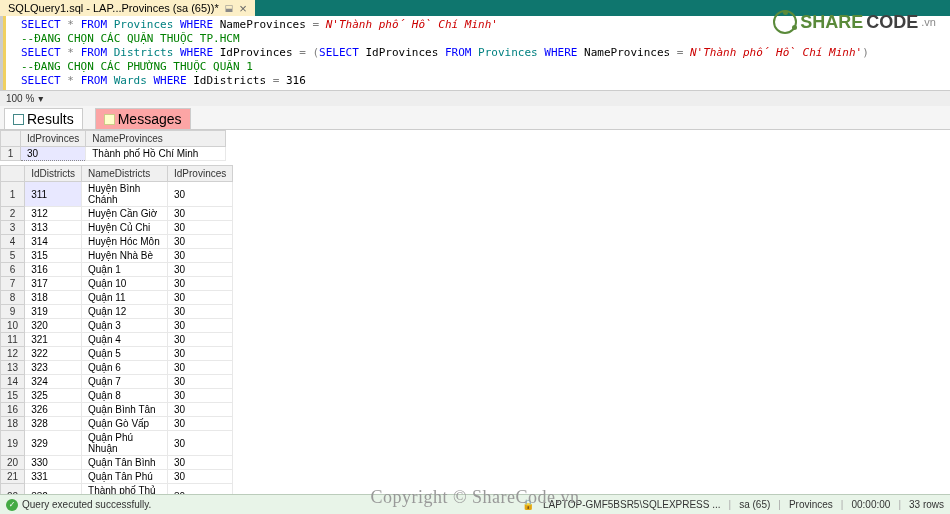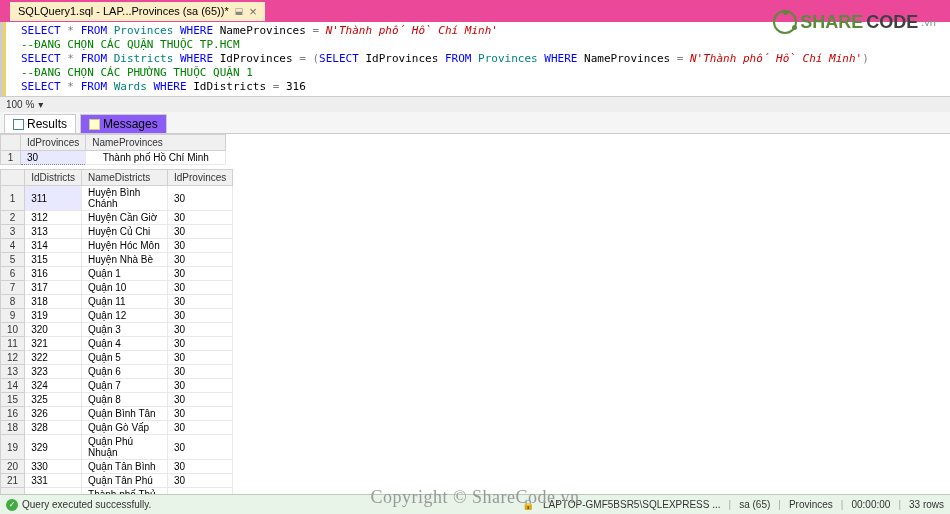--- a/index.html
+++ b/index.html
@@ -1,54 +1,54 @@
 <!DOCTYPE html>
 <html><head>
 <meta charset="utf-8">
 <style>
   * { margin: 0; padding: 0; box-sizing: border-box; }
   body { font-family: 'Segoe UI', Tahoma, sans-serif; font-size: 11px; background: #fff; color: #000; width: 950px; height: 514px; overflow: hidden; position: relative; }
   
-  .tab-bar { background: #ec4899; height: 22px; display: flex; align-items: center; padding-left: 10px; }
+  .tab-bar { background: #0f766e; height: 16px; display: flex; align-items: center; padding-left: 0; }
   .tab { background: #fcefc7; color: #000; padding: 3px 8px; font-size: 11px; display: flex; align-items: center; gap: 6px; }
   .tab-pin { color: #888; font-size: 9px; }
   .tab-close { color: #666; font-size: 13px; line-height: 1; }
   
   .sql-editor { background: #fff; padding: 2px 4px; font-family: Consolas, monospace; font-size: 11px; line-height: 14px; border-left: 3px solid #ccc; position: relative; }
   .sql-line { white-space: pre; }
   .sql-line::before { content: ''; display: inline-block; width: 14px; }
   .yellow-bar { position: absolute; left: 0; top: 0; width: 3px; height: 100%; background: #f0d060; }
   .kw-blue { color: #0000ff; }
   .kw-grey { color: #808080; }
   .kw-teal { color: #008080; }
   .kw-green { color: #008000; }
   .kw-str { color: #cc0000; font-style: italic; }
   
   .zoom-bar { background: #eee; border-top: 1px solid #ccc; padding: 2px 6px; font-size: 10px; color: #333; display: flex; align-items: center; gap: 4px; }
   .zoom-dd { font-size: 10px; }
   
-  .tabs-row { background: #f5f5f5; border-bottom: 1px solid #ccc; display: flex; gap: 4px; padding: 2px 4px 0; font-size: 12px; align-items: center; }
+  .tabs-row { background: #f5f5f5; border-bottom: 1px solid #ccc; display: flex; gap: 12px; padding: 2px 4px 0; font-size: 14px; align-items: center; }
   .result-tab { padding: 2px 8px; border: 1px solid #ccc; border-bottom: none; background: #fff; display: flex; align-items: center; gap: 3px; }
-  .result-tab.inactive { background: #8b5cf6; }
+  .result-tab.inactive { background: #fca5a5; }
   .tab-icon { width: 11px; height: 11px; display: inline-block; }
   .grid-icon { background: linear-gradient(#6aa #6aa); border: 1px solid #488; }
   .msg-icon { background: #ffc; border: 1px solid #cc8; }
   
   .results-area { overflow-y: auto; height: 390px; background: #fff; }
   .grid-block { margin-bottom: 4px; }
   
   table.grid { border-collapse: collapse; font-size: 10px; background: #fff; }
   table.grid th { background: #f0f0f0; border: 1px solid #d0d0d0; padding: 2px 6px; text-align: left; font-weight: normal; color: #333; }
   table.grid td { border: 1px solid #e8e8e8; padding: 1px 6px; height: 14px; }
   table.grid .rownum { background: #f0f0f0; border: 1px solid #d0d0d0; text-align: center; width: 20px; color: #333; }
   table.grid .sel { background: #e8e8ff; border: 1px dotted #888; }
   .col-id { width: 42px; }
   .col-name { width: 86px; }
   .col-fk { width: 38px; }
-  .col-name-wide { width: 140px; text-align: center; }
+  .col-name-wide { width: 140px; }
   
   .status-bar { position: absolute; bottom: 0; left: 0; right: 0; height: 20px; background: #e8f4e8; border-top: 1px solid #bcb; display: flex; align-items: center; padding: 0 6px; font-size: 10px; color: #333; }
   .status-ok { width: 12px; height: 12px; border-radius: 50%; background: #4a4; color: #fff; display: flex; align-items: center; justify-content: center; font-size: 8px; margin-right: 4px; }
   .status-right { margin-left: auto; display: flex; gap: 8px; align-items: center; }
   .lock-icon { color: #888; }
   .sep { color: #aaa; }
   
   .watermark { position: absolute; right: 14px; top: 10px; display: flex; align-items: center; gap: 3px; font-size: 18px; font-weight: bold; color: #5a8a3a; z-index: 10; }
   .watermark .dark { color: #404040; }
   .watermark .vn { font-size: 11px; color: #888; font-weight: normal; }

